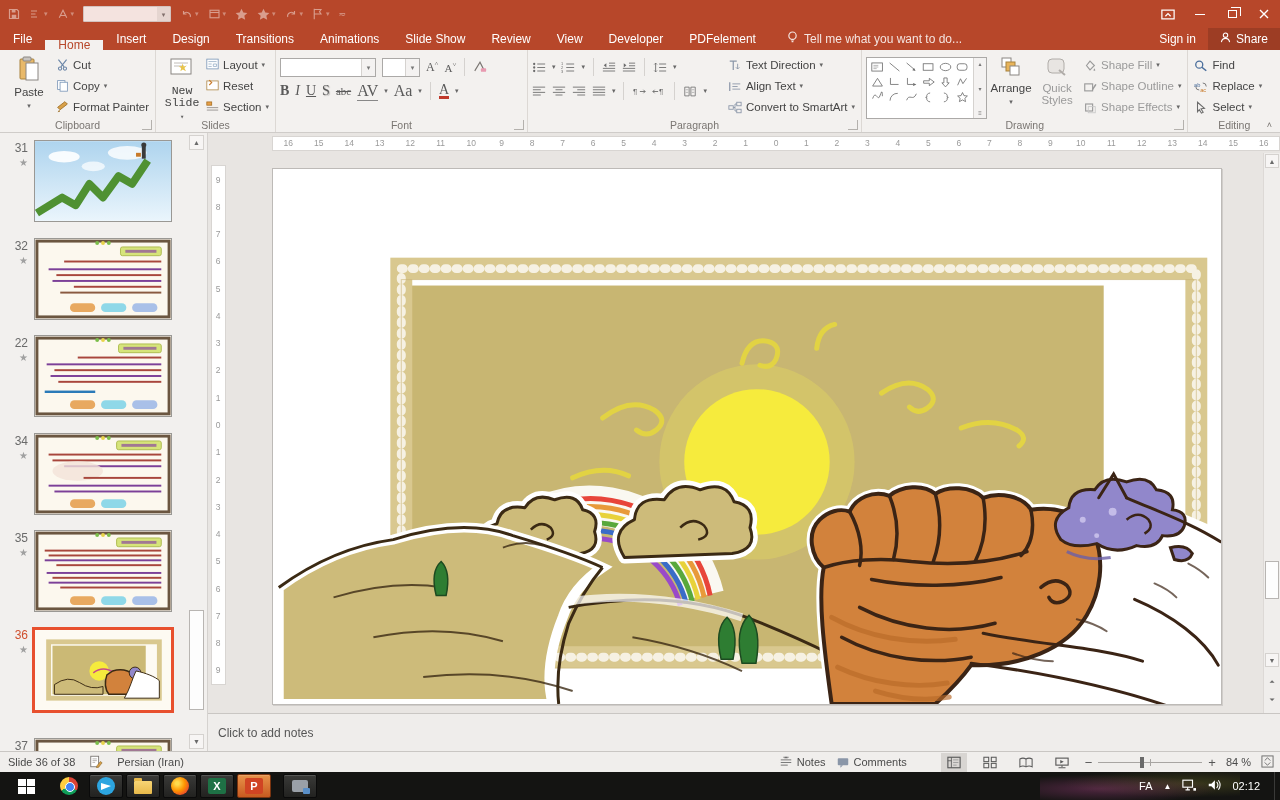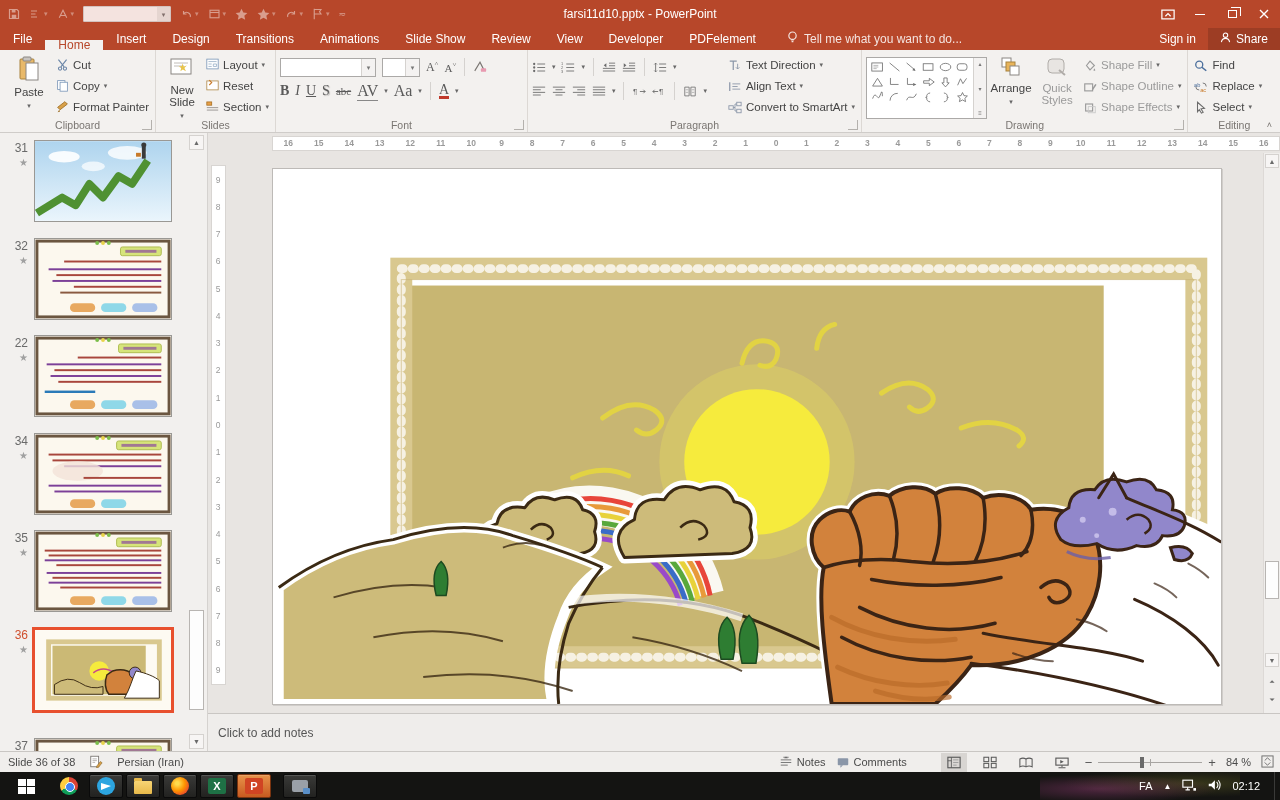--- a/index.html
+++ b/index.html
@@ -65,21 +65,21 @@
   .thumb { margin-left:6px; width:138px; height:82px; background:#fff; border:1px solid #9a9894; }
   .slide-item.selected .thumb { border:3px solid #E8502E; width:142px; height:86px; margin-left:4px; }
   .slide-item.selected .snum { color:#D0502F;padding-left:11px; }
   .thumb svg { display:block; width:100%; height:100%; }
   .panel-scroll { position:absolute; top:0; right:2px; width:16px; height:100%; }
   .ps-arrow { position:absolute; left:0; width:15px; height:15px; background:#f7f5f4; border:1px solid #d5d2cf; color:#6a6a6a; font-size:7px; text-align:center; line-height:14px; }
   .ps-thumb { position:absolute; left:0; width:15px; background:#fdfdfd; border:1px solid #b8b5b2; }
 
   .main { flex:1; display:flex; flex-direction:column; min-width:0; }
   .hruler-row { height:20px; display:flex; background:#e8e5e2; flex:0 0 auto; align-items:center; }
-  .hruler { margin-left:64px; width:1028px; height:15px; background:#fff; border:1px solid #d8d5d2; display:flex; align-items:center;font-weight:bold; }
+  .hruler { margin-left:64px; width:1028px; height:15px; background:#fff; border:1px solid #d8d5d2; display:flex; align-items:center; }
   .rtick { flex:1; text-align:center; font-size:8.5px; color:#9a9a9a; }
   .canvas-row { flex:1; display:flex; min-height:0; }
   .vruler { width:20px; display:flex; flex-direction:column; flex:0 0 auto; align-items:center; background:#e8e5e2; }
   .vruler-inner { margin-top:12px; width:15px; height:520px; background:#fff; border:1px solid #d8d5d2; display:flex; flex-direction:column; }
   .vruler-inner .rtick { display:flex; align-items:center; justify-content:center; }
   .canvas { flex:1; background:#e8e5e2; position:relative; overflow:hidden; }
   .page { position:absolute; left:44px; top:15px; width:950px; height:537px; background:#fff; border:1px solid #bdbab7; box-shadow:1px 1px 0 #d0cdca; }
   .page svg { display:block; width:100%; height:100%; }
   .vscroll { width:17px; background:#f0eeec; border-left:1px solid #ddd9d6; position:relative; flex:0 0 auto; }
   .vs-arrow { position:absolute; left:1px; width:14px; height:14px; background:#f7f5f4; border:1px solid #d5d2cf; color:#6a6a6a; font-size:7px; text-align:center; line-height:13px; }
@@ -189,21 +189,20 @@
       <span class="qi">
           <svg width="12" height="12" viewBox="0 0 16 16">
             <path d="M3 1v14M3 2h9l-2 3 2 3H3" stroke="#fff" stroke-width="1.5" fill="none"></path>
           </svg>
           <span class="dd">▾</span>
         </span>
       <span class="qi">
           <span style="font-size:9px;">≂</span>
         </span>
     </div>
-    <div class="tb-title">farsi11d10.pptx - PowerPoint</div>
     <div class="win-controls">
       <div class="win-btn">
           <svg width="14" height="11" viewBox="0 0 16 12">
             <rect x="1" y="1" width="14" height="10" fill="none" stroke="#fff" stroke-width="1.4"></rect>
             <path d="M5 8l3-3 3 3" stroke="#fff" stroke-width="1.4" fill="none"></path>
           </svg>
         </div>
       <div class="win-btn">
           <span class="min-glyph"></span>
         </div>
@@ -287,21 +286,21 @@
               <span>Format Painter</span>
             </div>
         </div>
       </div>
       <span class="rgroup-label">Clipboard</span>
       <span class="launcher"></span>
     </div>
 
     <div class="rgroup">
       <div class="rg-body">
-        <div class="bigbtn" style="width:44px;">
+        <div class="bigbtn" style="width:44px;font-family:Liberation Mono, monospace;">
           <span><svg width="26" height="24" viewBox="0 0 26 24">
                 <rect x="2" y="3" width="20" height="15" fill="#fff" stroke="#8a8682"></rect>
                 <path d="M5 7h14M5 10h10" stroke="#c0bcb8"></path>
                 <path d="M20 14l2 4 4-1-3 3 2 4-4-2-3 2 1-4-3-2 4-.5z" fill="#e8c44a" transform="translate(-3,-4) scale(.8)"></path>
               </svg></span>
           <span>New Slide</span>
           <span class="dd">▾</span>
         </div>
         <div class="smallcol">
           <div class="sbtn">

